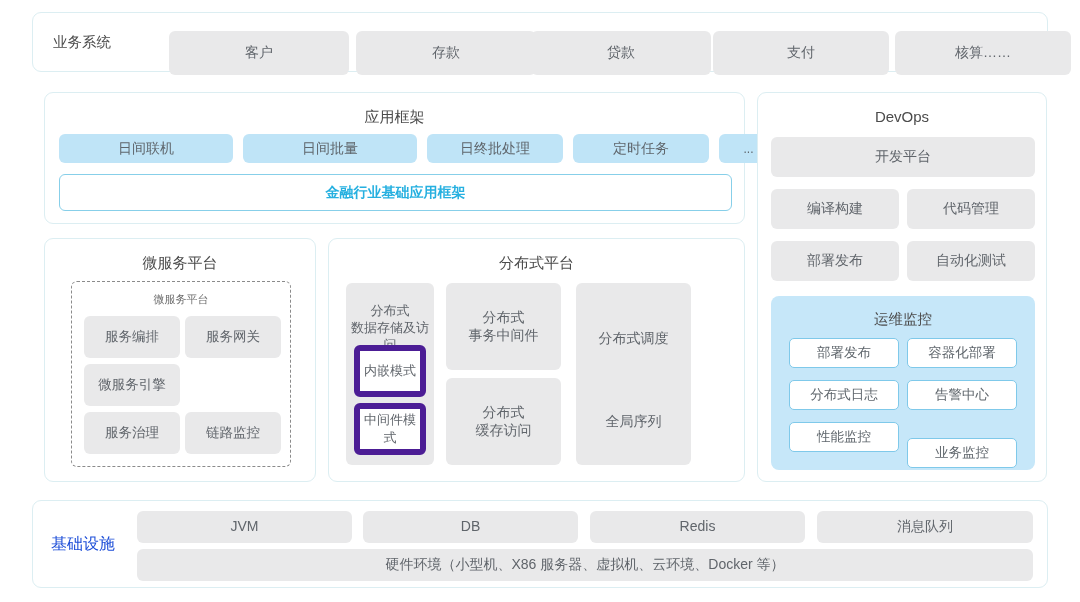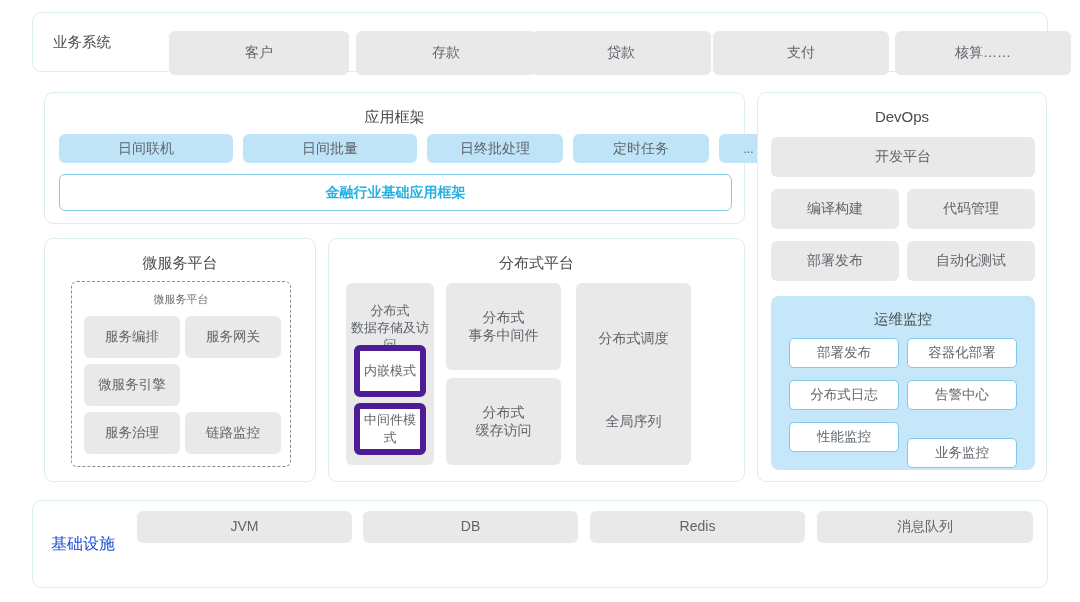--- a/index.html
+++ b/index.html
@@ -188,15 +188,16 @@
       <div class="ops-tile" style="left:136px;top:126px;margin-top:16px;">业务监控</div>
     </div>
   </div>
 
   <div class="panel" id="infra-panel">
     <div id="infra-label">基础设施</div>
     <div class="tile infra-tile" style="left:104px;width:215px;">JVM</div>
     <div class="tile infra-tile" style="left:330px;width:215px;">DB</div>
     <div class="tile infra-tile" style="left:557px;width:215px;">Redis</div>
     <div class="tile infra-tile" style="left:784px;width:216px;">消息队列</div>
+    <div id="infra-hardware">硬件环境（小型机、X86 服务器、虚拟机、云环境、Docker 等）</div>
   </div>
 
 </div>
 
 </body></html>

